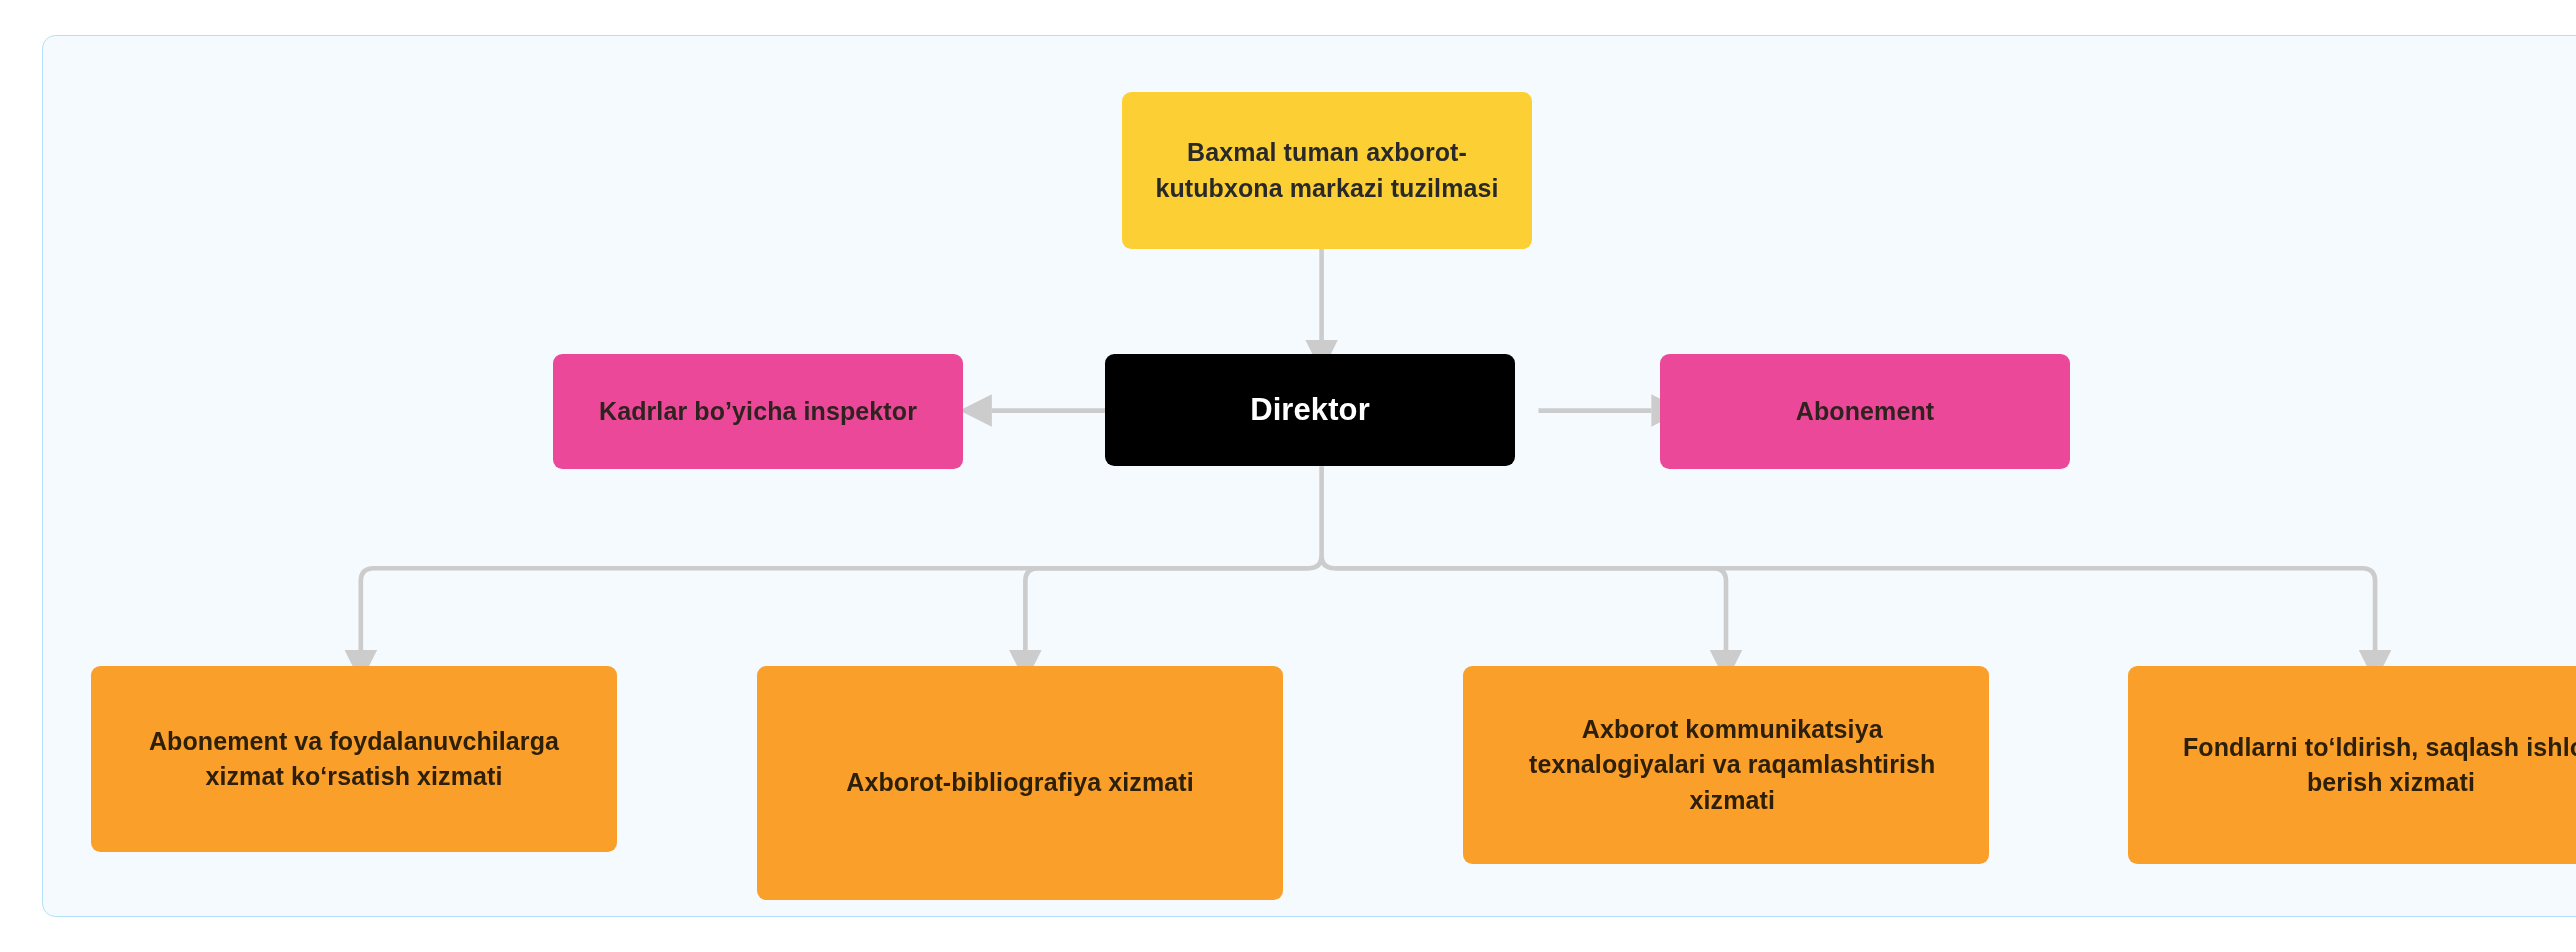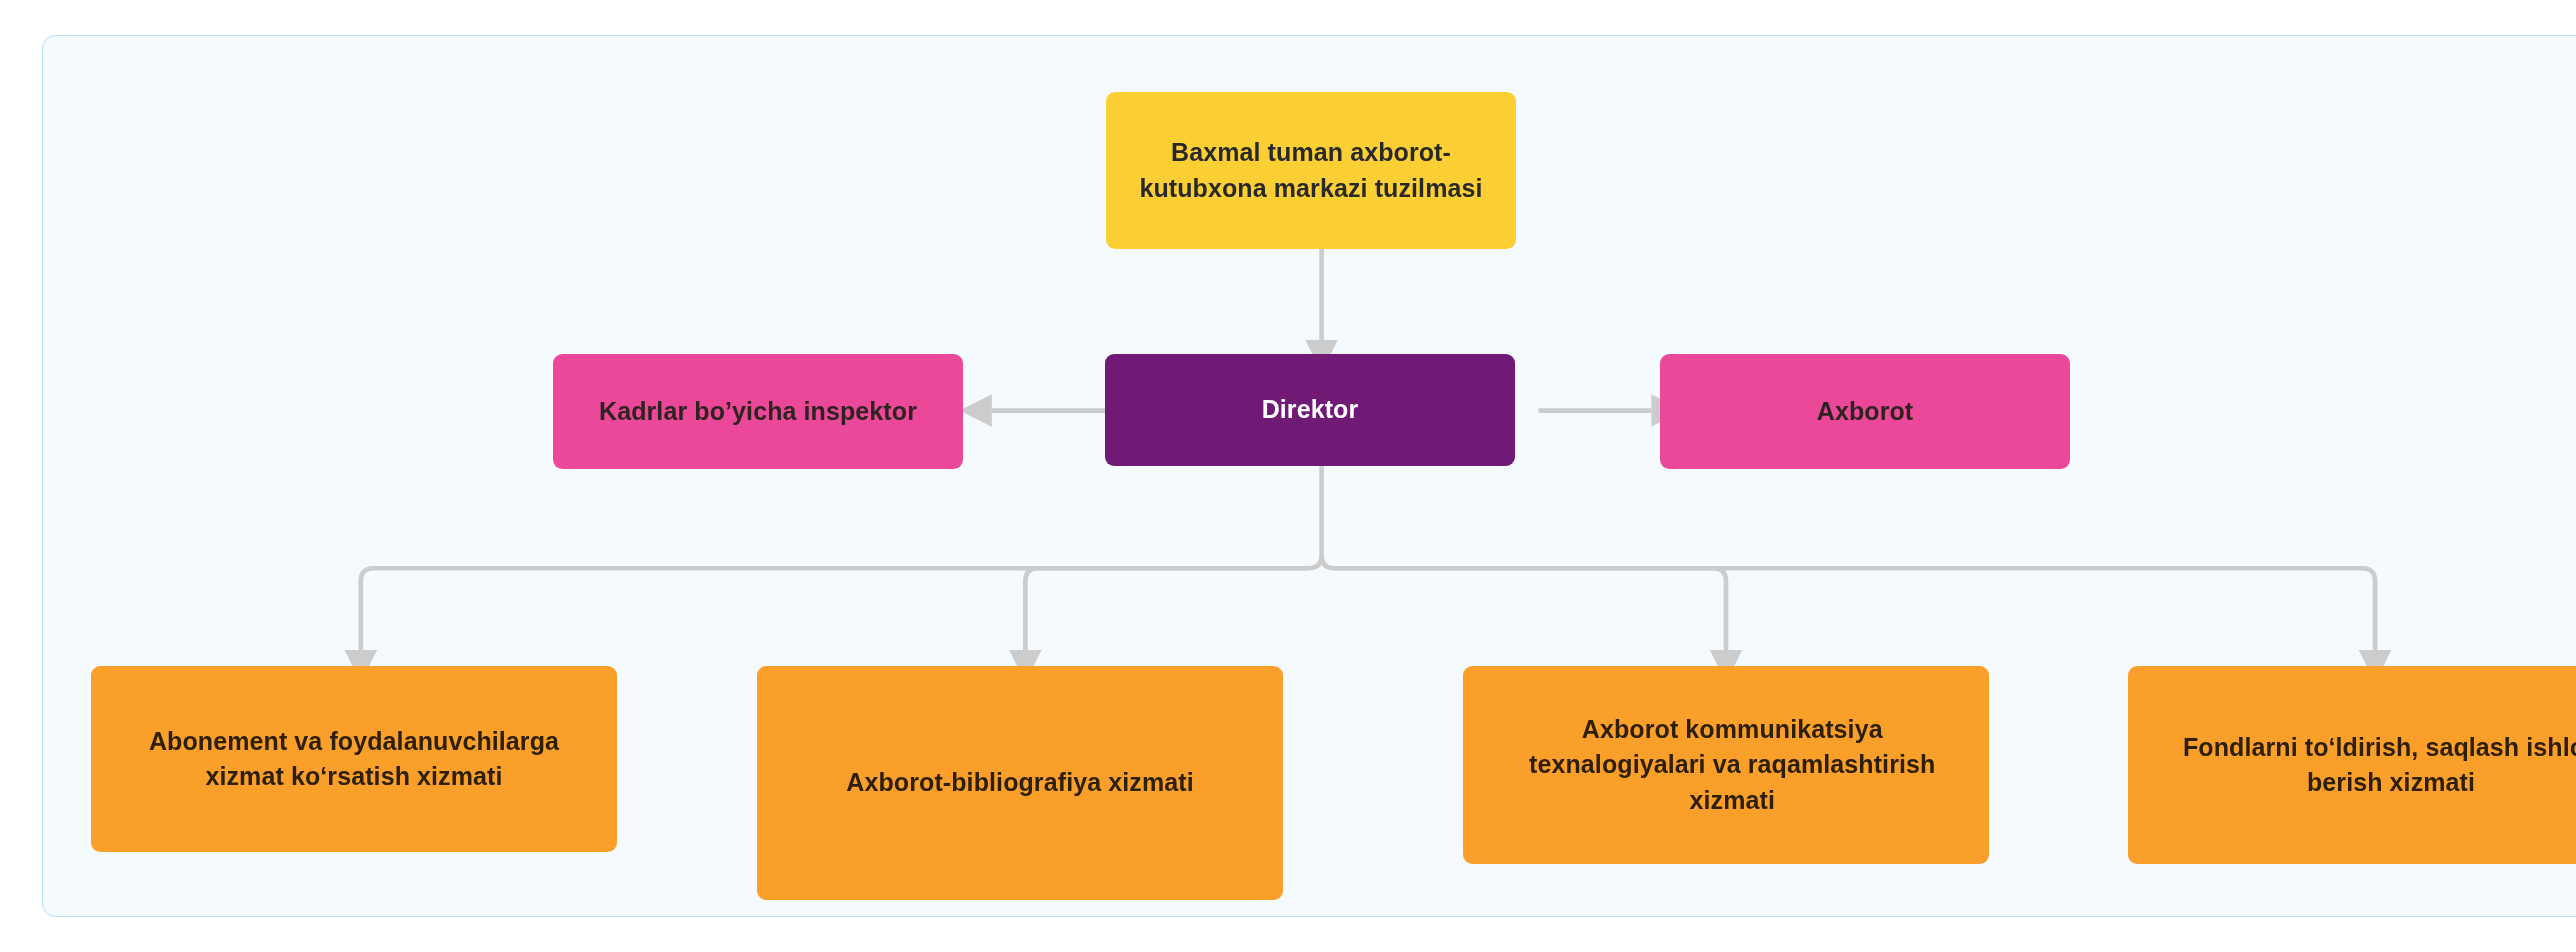--- a/index.html
+++ b/index.html
@@ -47,26 +47,26 @@
     font-weight: bold;
     line-height: 1.42;
     padding: 5.2px 17.5px;
     letter-spacing: 0.1px;
   }
 
   .node-root {
     background: #FCD034;
     color: #292929;
     font-size: 25px;
+    margin-left: 16px;
   }
   .node-director {
-    background: #701a75;
+    background: #000000;
     color: #ffffff;
-    font-size: 25px;
-    border-radius: 9px;
+    font-size: 31px;
   }
   .node-staff {
     background: #ec4899;
     color: #2F2320;
     font-size: 25px;
   }
   .node-dept {
     background: #FB9F2B;
     color: #2E2008;
     font-size: 25px;
@@ -124,21 +124,21 @@
 
 <div class="node node-director" style="left:1105px; top:354px; width:410px; height:112px;">
   <span>Direktor</span>
 </div>
 
 <div class="node node-staff" style="left:553px; top:354px; width:410px; height:115px;">
   <span>Kadrlar bo’yicha inspektor</span>
 </div>
 
 <div class="node node-staff" style="left:1660px; top:354px; width:410px; height:115px;">
-  <span>Axborot</span>
+  <span>Abonement</span>
 </div>
 
 <div class="node node-dept" style="left:91px; top:666px; width:526px; height:186px;">
   <span>Abonement va foydalanuvchilarga xizmat ko‘rsatish xizmati</span>
 </div>
 
 <div class="node node-dept" style="left:757px; top:666px; width:526px; height:234px;">
   <span>Axborot-bibliografiya xizmati</span>
 </div>
 

